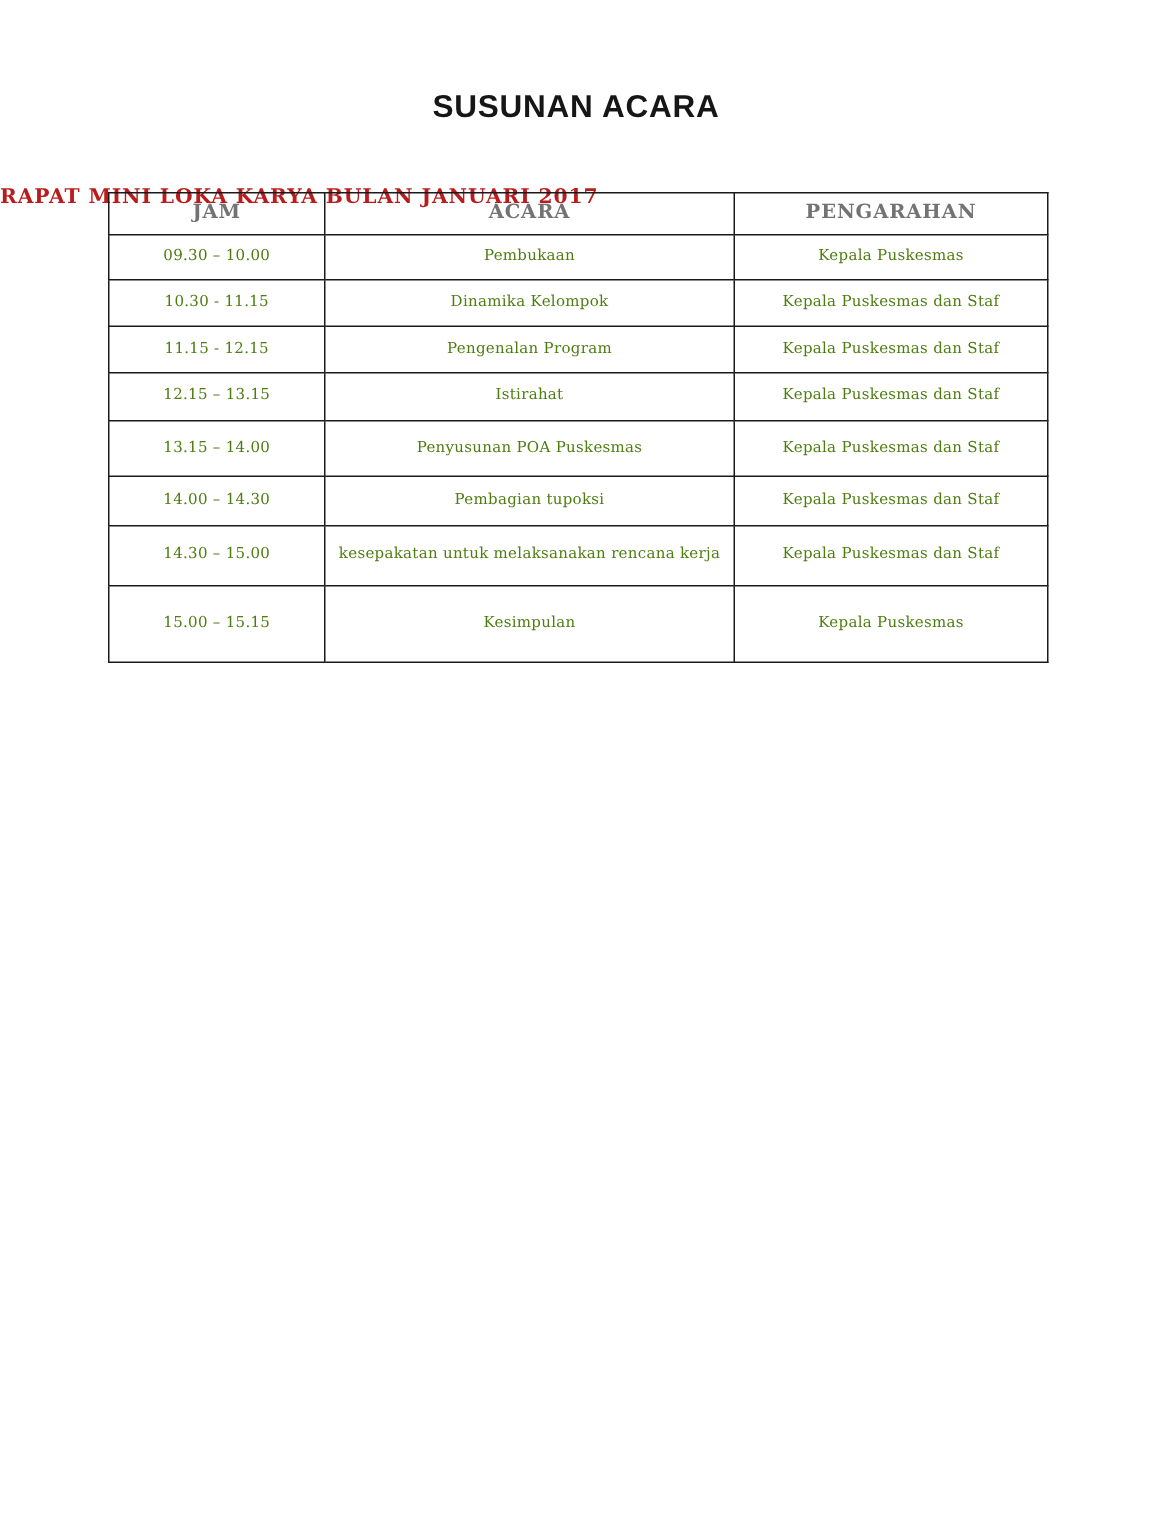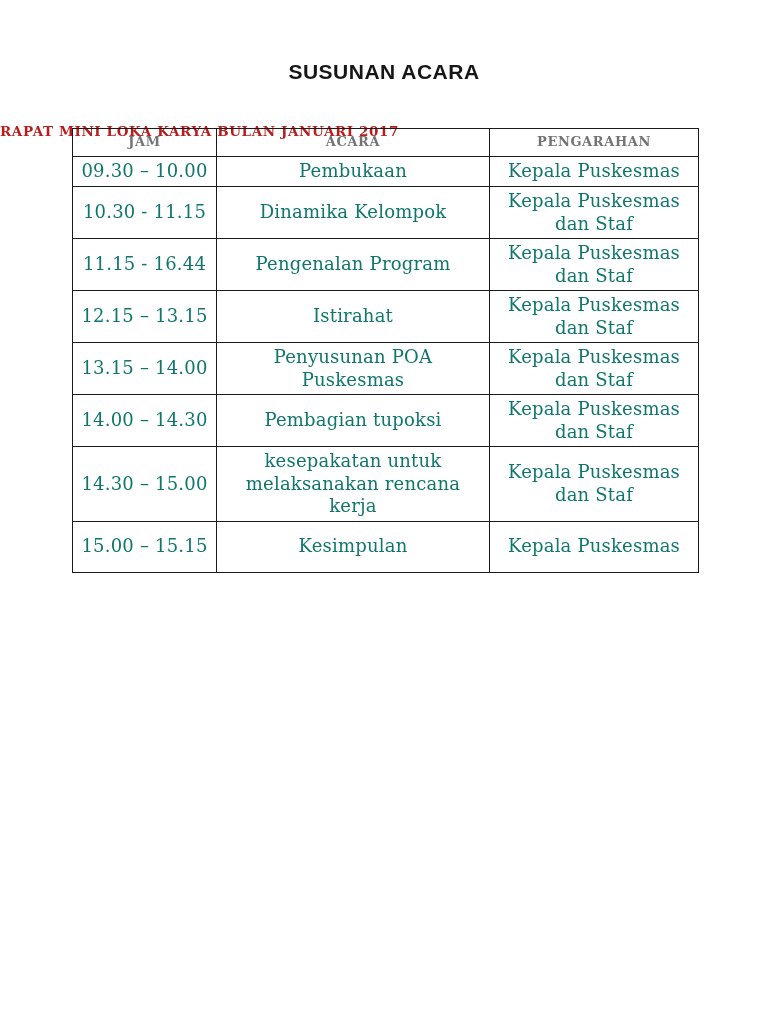--- a/index.html
+++ b/index.html
@@ -49,23 +49,23 @@
     table-layout: fixed;
   }
   .col-jam { width: 144px; }
   .col-acara { width: 273px; }
   .col-pengarahan { width: 209px; }
   .agenda-table th, .agenda-table td {
     border: 1.5px solid #1a1a1a;
     text-align: center;
     vertical-align: middle;
     font-family: "DejaVu Serif", "Liberation Serif", serif;
-    font-size: 18px;
+    font-size: 10px;
     letter-spacing: 0.2px;
-    color: #0f766e;
+    color: #4d7c0f;
     padding: 3px 6px;
     line-height: 1.25;
   }
   .agenda-table thead tr { height: 28px; }
   .agenda-table th {
     font-weight: bold;
     font-size: 13px;
     letter-spacing: 0.6px;
     color: #737373;
   }
@@ -105,21 +105,21 @@
         <td>09.30 – 10.00</td>
         <td>Pembukaan</td>
         <td>Kepala Puskesmas</td>
       </tr>
       <tr>
         <td>10.30 - 11.15</td>
         <td>Dinamika Kelompok</td>
         <td>Kepala Puskesmas dan Staf</td>
       </tr>
       <tr>
-        <td>11.15 - 16.44</td>
+        <td>11.15 - 12.15</td>
         <td>Pengenalan Program</td>
         <td>Kepala Puskesmas dan Staf</td>
       </tr>
       <tr>
         <td>12.15 – 13.15</td>
         <td>Istirahat</td>
         <td>Kepala Puskesmas dan Staf</td>
       </tr>
       <tr>
         <td>13.15 – 14.00</td>

